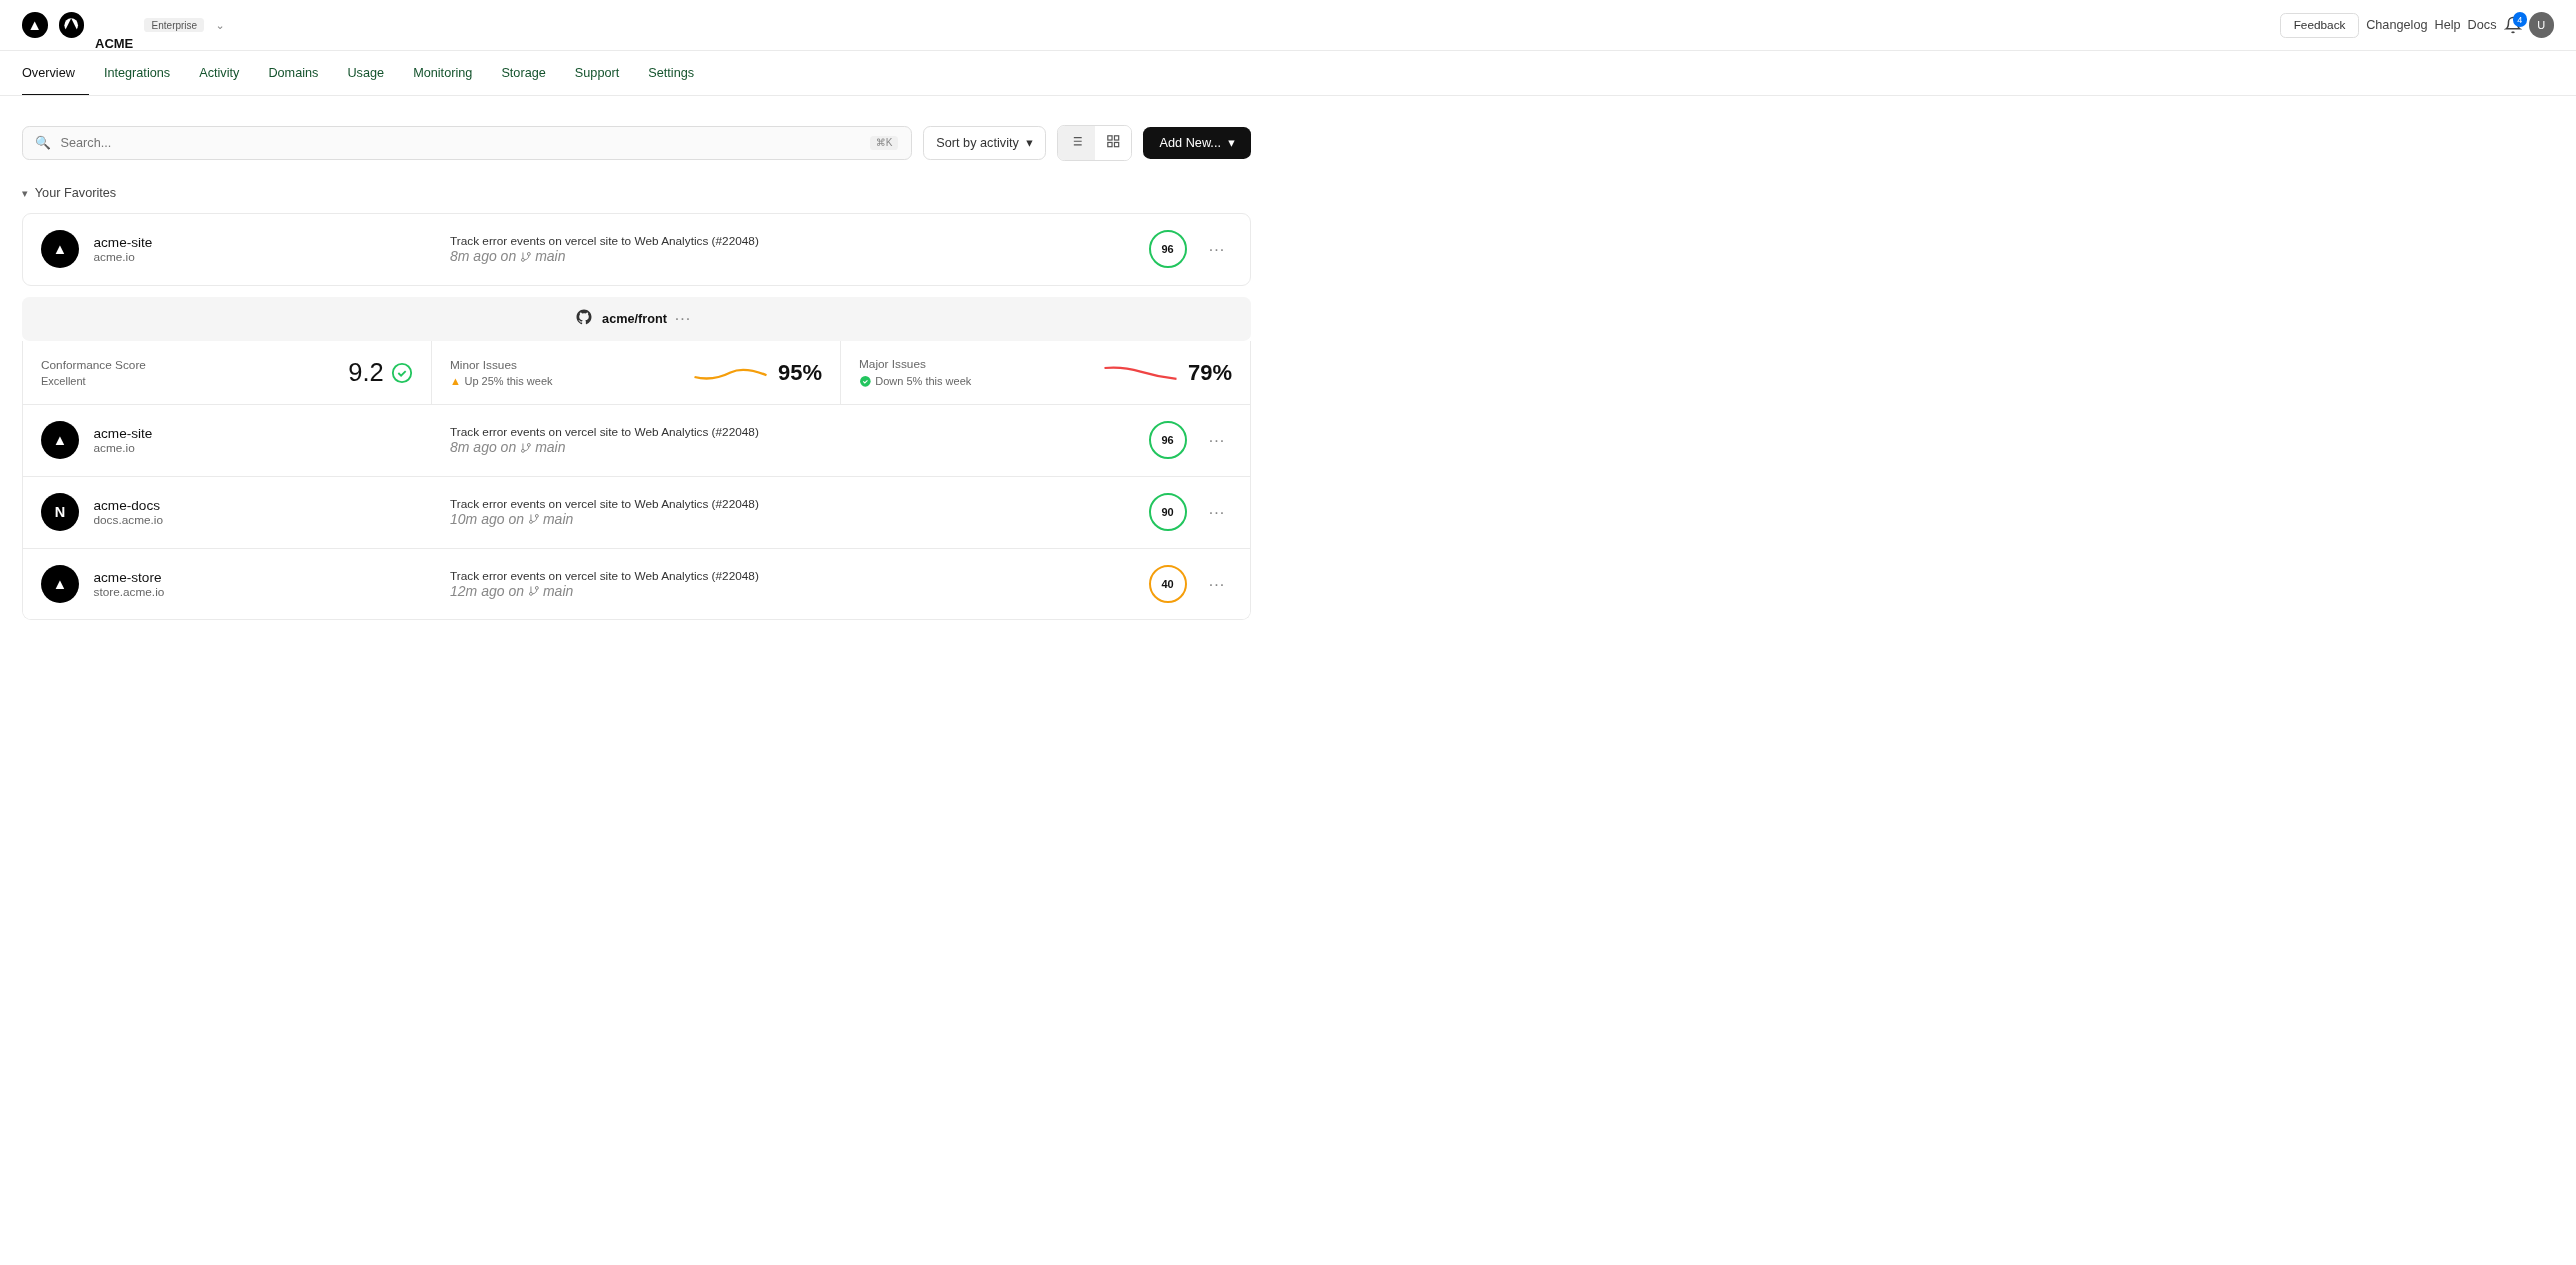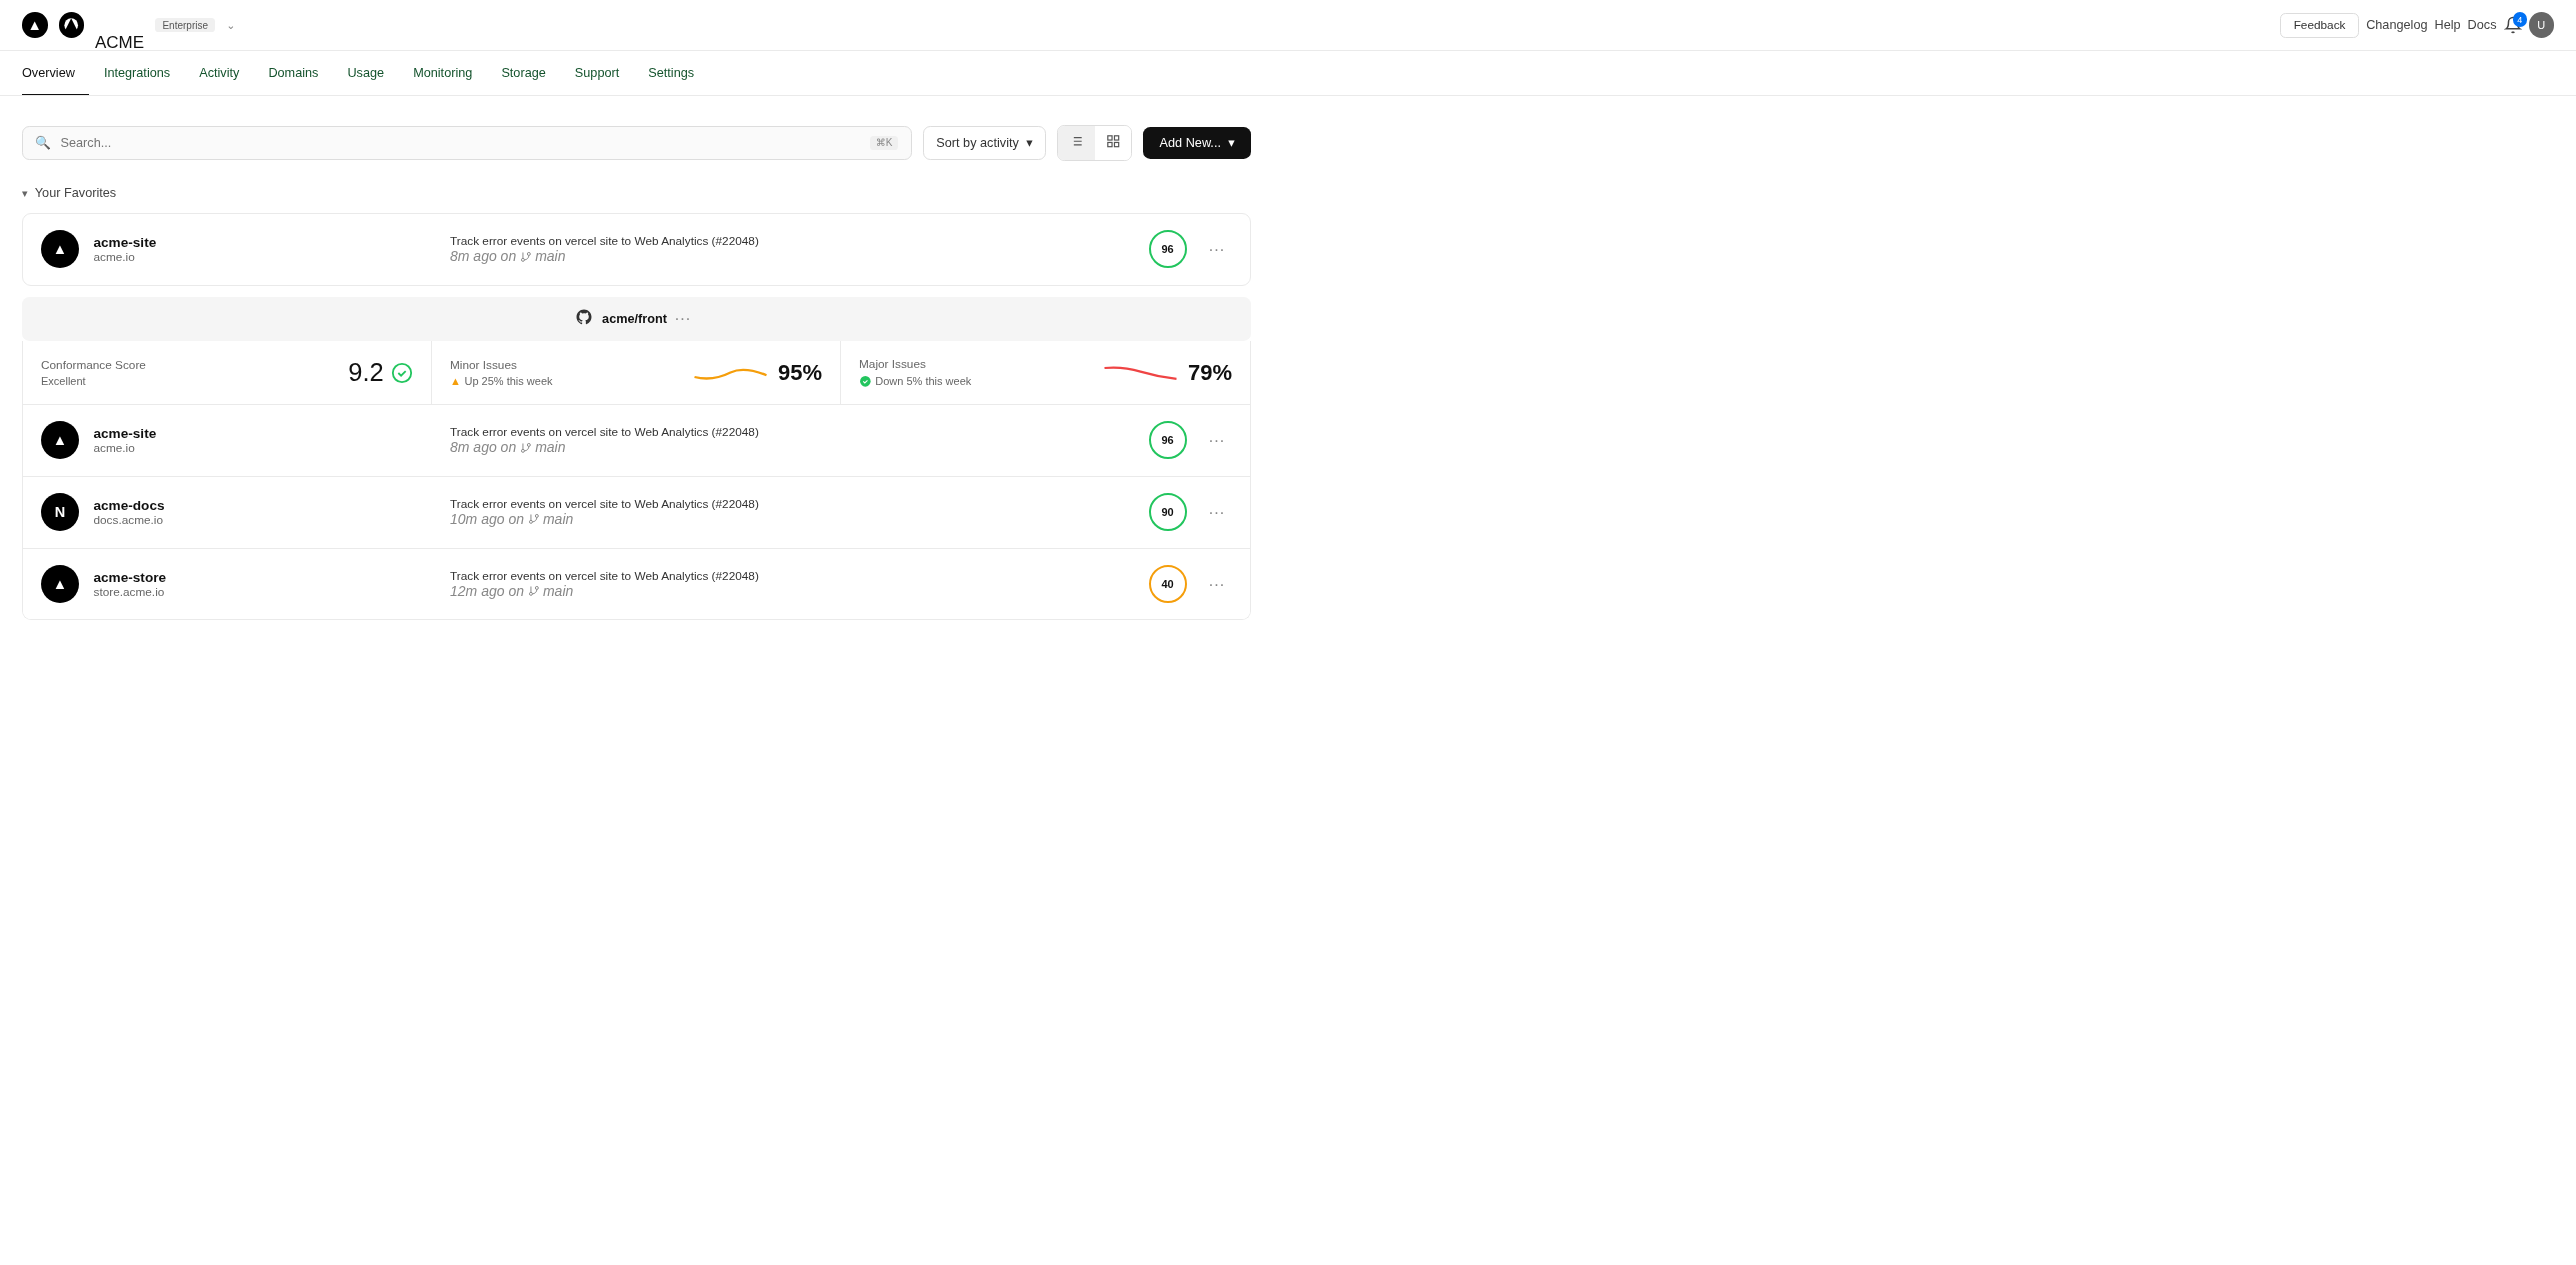--- a/index.html
+++ b/index.html
@@ -15,21 +15,21 @@
       width: 25.5px; height: 25.5px; background: #000; border-radius: 50%;
       display: flex; align-items: center; justify-content: center;
       color: #fff; font-size: 14.5px; font-weight: bold; flex-shrink: 0;
     }
     .org-logo {
       width: 25.5px; height: 25.5px; background: #000; border-radius: 50%;
       display: flex; align-items: center; justify-content: center;
       flex-shrink: 0; overflow: hidden;
     }
     .org-logo svg { width: 16.4px; height: 16.4px; }
-    .org-name { font-weight: 400; font-size: 17px; margin-top: 36px; }
+    .org-name { font-weight: 700; font-size: 13px; margin-top: 36px; }
     .enterprise-badge {
       background: #f0f0f0; color: #555; font-size: 10px;
       padding: 1.8px 7.3px; border-radius: 3.6px; font-weight: 500;
     }
     .chevron-icon { color: #888; font-size: 11px; cursor: pointer; }
     .top-nav-right { display: flex; align-items: center; gap: 7px; }
     .nav-link { color: #444; text-decoration: none; font-size: 12.7px; cursor: pointer; }
     .feedback-btn {
       border: 0.9px solid #ddd; background: #fff; padding: 4.5px 12.7px;
       border-radius: 5.5px; cursor: pointer; font-size: 11.8px; color: #333;
@@ -112,21 +112,21 @@
       border: 0.9px solid #eaeaea; border-radius: 9px;
       margin-bottom: 11px; background: #fff;
       display: flex; align-items: center; padding: 16.4px 18px; gap: 14.5px;
     }
     .project-avatar {
       width: 38px; height: 38px; border-radius: 50%; background: #000;
       display: flex; align-items: center; justify-content: center;
       color: #fff; font-size: 14.5px; flex-shrink: 0;
     }
     .project-info { flex: 1; }
-    .project-name { font-weight: 700; font-size: 13.6px; color: #111; }
+    .project-name { font-weight: 400; font-size: 13.6px; color: #111; }
     .project-domain { font-size: 11.8px; color: #666; }
     .project-commit { flex: 2; }
     .commit-msg { font-size: 11.8px; color: #333; }
     .commit-meta { font-size: 14px; color: #888; display: flex; align-items: center; gap: 3.6px; font-style: italic; }
     .score-circle {
       width: 38px; height: 38px; border-radius: 50%;
       border: 2.7px solid #22c55e; display: flex; align-items: center;
       justify-content: center; font-size: 11px; font-weight: 600; color: #111;
     }
     .score-circle.orange { border-color: #f59e0b; }

